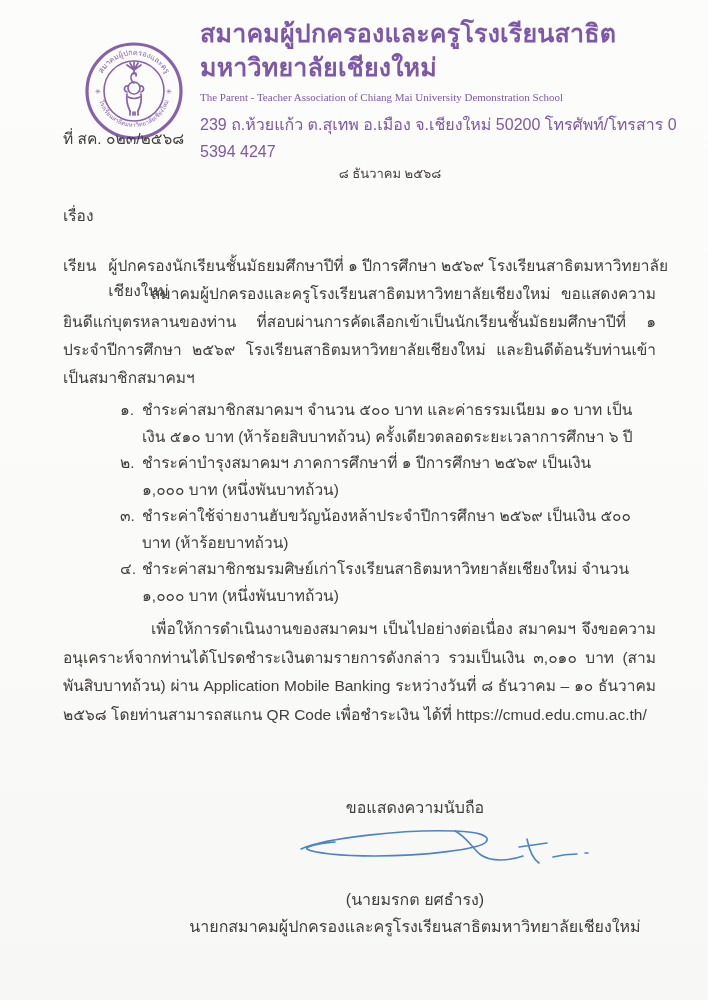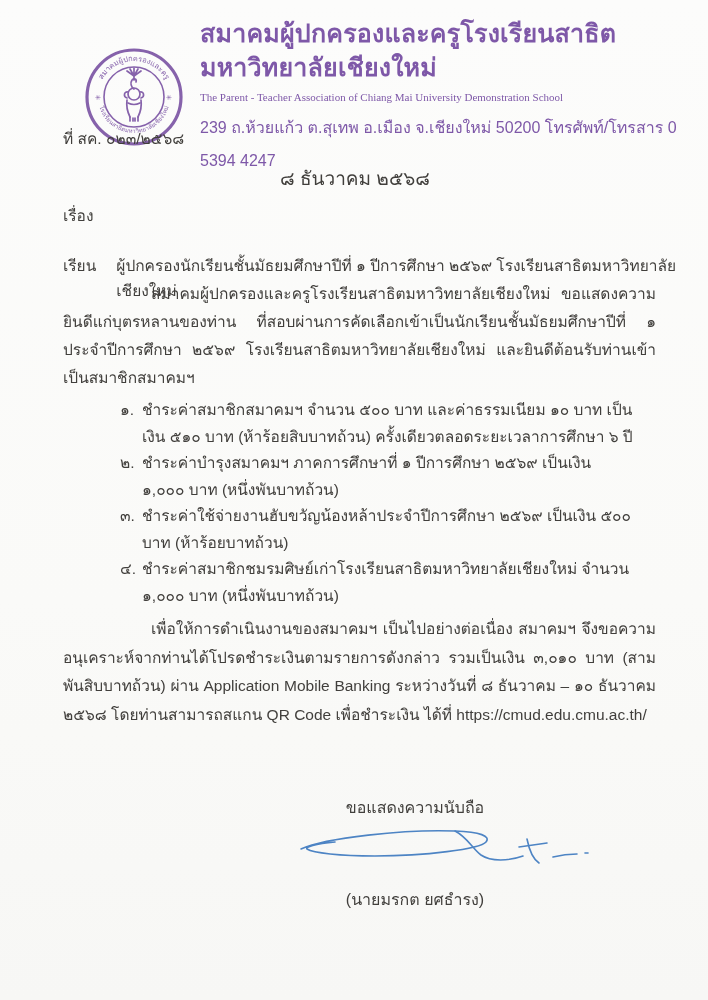--- a/index.html
+++ b/index.html
@@ -8,28 +8,28 @@
     position:relative;width:708px;height:1000px;margin:0 auto;
     background:linear-gradient(180deg,#fcfcfb 0%,#fafaf8 60%,#f7f7f5 100%);
     color:#413f3c;overflow:hidden;
   }
   
   .header{position:absolute;top:16px;left:84px;right:20px;display:flex;gap:16px;align-items:center;}
   .seal{flex:0 0 100px;width:100px;height:100px;}
   .head-text{display:flex;flex-direction:column;color:#7e58a8;}
   .org-th{font-size:25px;font-weight:bold;line-height:34px;letter-spacing:.2px;}
   .org-en{font-family:"Liberation Serif","DejaVu Serif",serif;font-size:11px;line-height:27px;}
-  .addr{font-size:16px;line-height:33px;}
+  .addr{font-size:16px;line-height:27px;}
   
   .ref{position:absolute;top:126px;left:63px;font-size:15.5px;text-align:center;}
-  .date-line{position:absolute;top:163px;left:280px;width:220px;font-size:19px;}
+  .date-line{position:absolute;top:163px;left:280px;width:220px;text-align:center;font-size:13px;}
   .subject,.to{position:absolute;left:63px;font-size:15.5px;display:flex;}
   .subject{top:203px;}
   .to{top:253px;}
-  .lbl{flex:0 0 auto;margin-right:20px;}
+  .lbl{flex:0 0 auto;margin-right:12px;}
   .para{position:absolute;left:63px;right:52px;font-size:15.5px;line-height:28px;text-align:justify;}
   .p1{top:280px;text-indent:88px;}
   .intro{position:absolute;top:370px;left:152px;font-size:15.5px;}
   .list{position:absolute;top:397px;left:120px;right:72px;font-size:15.5px;}
   .item{display:flex;line-height:26.5px;}
   .item .no{flex:0 0 22px;}
   .item .txt{flex:1;}
   .p2{top:615px;text-indent:88px;line-height:28.5px;}
   .p3{top:735px;text-indent:88px;}
   
@@ -118,15 +118,16 @@
       <g stroke="#4d84c4" stroke-width="1.6" fill="none" stroke-linecap="round">
         <path d="M6,26 C30,15 110,6 160,8 C185,9 196,13 191,19 C185,26 130,33 80,33 C45,33 18,30 12,26 C10,24 20,21 40,19"></path>
         <path d="M160,8 C172,14 178,26 186,32 C196,39 214,38 228,33"></path>
         <path d="M232,16 C234,26 238,36 244,40"></path>
         <path d="M224,24 L252,20"></path>
         <path d="M258,34 C266,32 274,31 282,31"></path>
         <path d="M290,30 L293,30"></path>
       </g>
     </svg>
     <div class="signer-name">(นายมรกต  ยศธำรง)</div>
+    <div class="signer-title">นายกสมาคมผู้ปกครองและครูโรงเรียนสาธิตมหาวิทยาลัยเชียงใหม่</div>
   </div>
 
 </div>
 
 </body></html>

